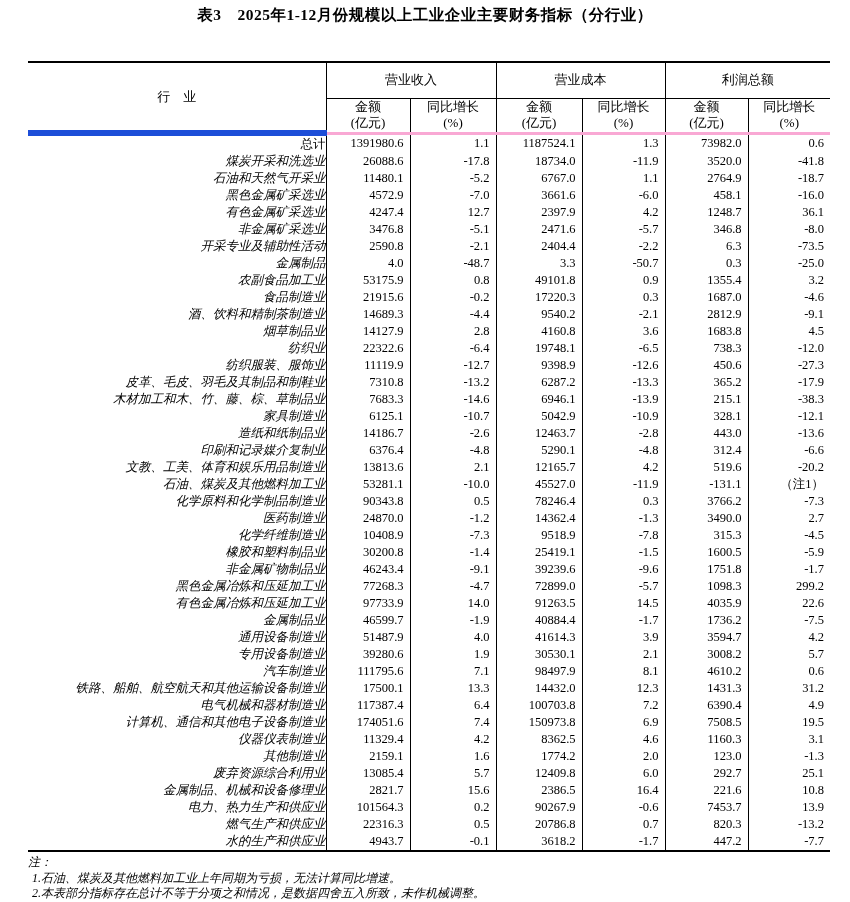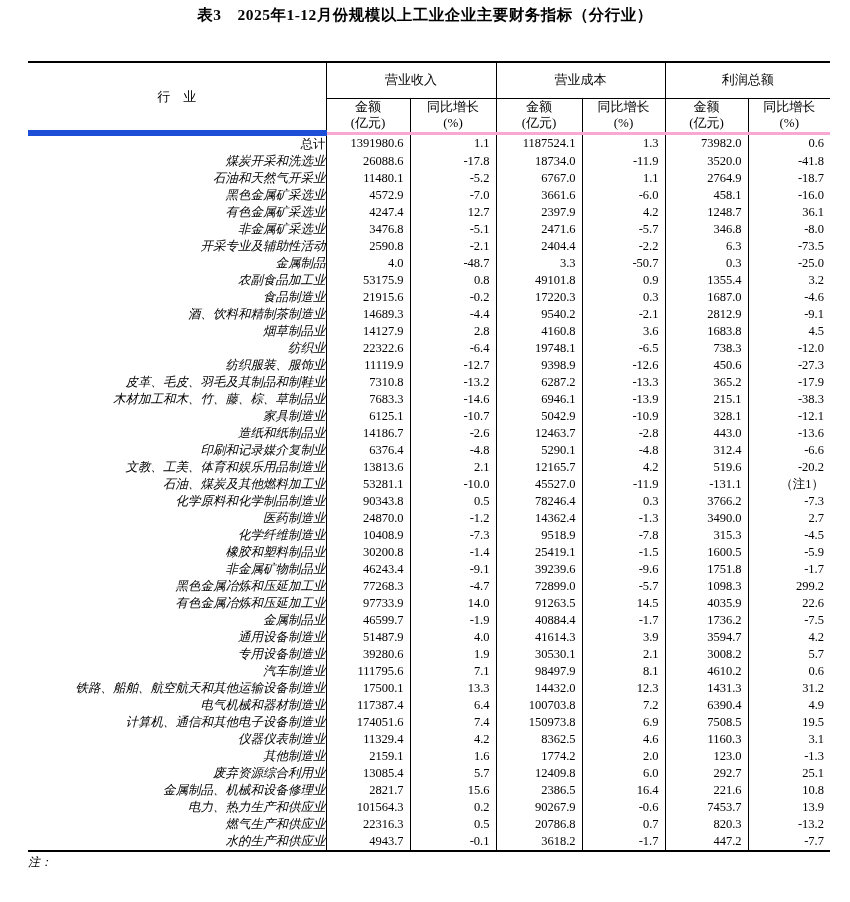--- a/index.html
+++ b/index.html
@@ -468,13 +468,15 @@
         <td class="num">3618.2</td>
         <td class="num">-1.7</td>
         <td class="num">447.2</td>
         <td class="num">-7.7</td>
       </tr>
     </tbody>
 </table>
 
 <div class="notes">
   <div>注：</div>
+  <div class="note-line">1.石油、煤炭及其他燃料加工业上年同期为亏损，无法计算同比增速。</div>
+  <div class="note-line">2.本表部分指标存在总计不等于分项之和情况，是数据四舍五入所致，未作机械调整。</div>
 </div>
 
 </body></html>

